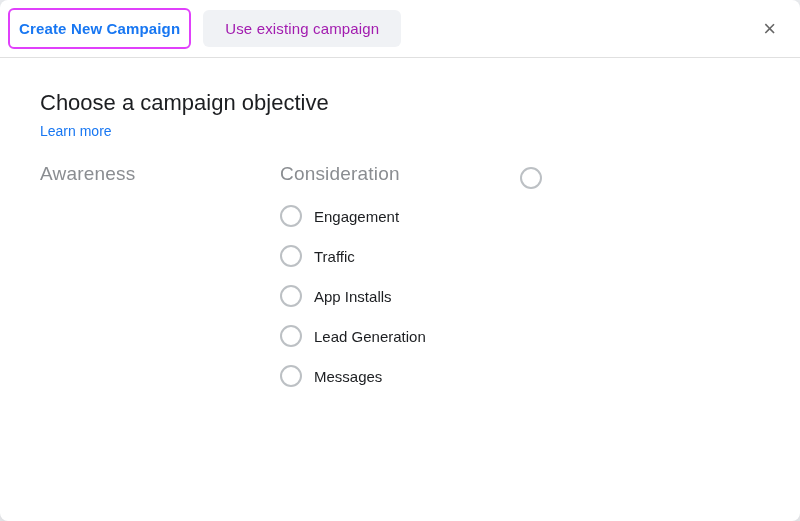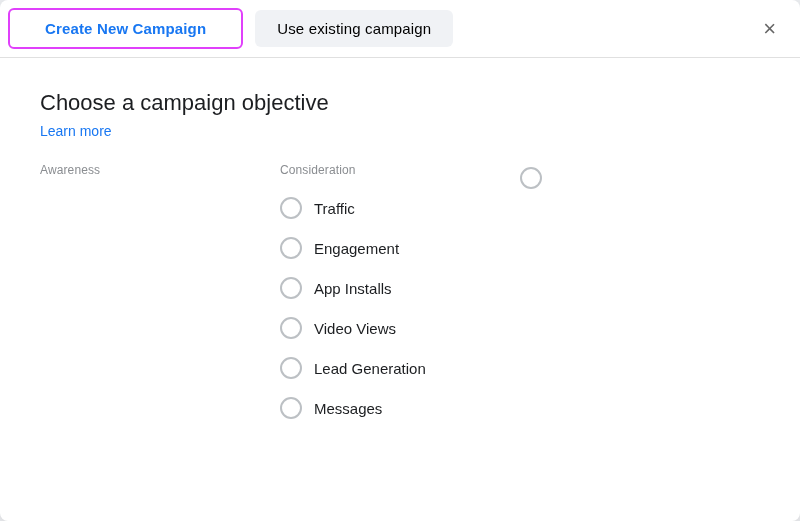--- a/index.html
+++ b/index.html
@@ -41,26 +41,26 @@
       background: none;
       color: #444;
       letter-spacing: 0.01em;
     }
 
     .tab.active {
       color: #1877f2;
       border: 2px solid #e040fb;
       border-radius: 6px;
       margin: 8px 8px;
-      padding: 10px 35px;
+      padding: 10px 9px;
       background: #fff;
     }
 
     .tab.inactive {
-      color: #000000;
+      color: #a21caf;
       font-weight: 500;
       background: #f0f2f5;
       border-radius: 6px;
       margin: 8px 4px;
       padding: 10px 22px;
       border: none;
     }
 
     .close-btn {
       margin-left: auto;
@@ -95,21 +95,21 @@
       margin-bottom: 24px;
     }
 
     .objectives-grid {
       display: grid;
       grid-template-columns: 1fr 1fr 1fr;
       gap: 0;
     }
 
     .column-label {
-      font-size: 12px;
+      font-size: 19px;
       color: #8a8d91;
       font-weight: 500;
       margin-bottom: 16px;
       letter-spacing: 0.01em;
     }
 
     .objective-list {
       display: flex;
       flex-direction: column;
       gap: 10px;
@@ -160,33 +160,29 @@
 
       <div>
         <div class="column-label">Awareness</div>
       </div>
 
       <div>
         <div class="column-label">Consideration</div>
         <div class="objective-list">
           <div class="objective-item">
             <div class="radio-circle"></div>
+            <span class="objective-label">Engagement</span>
+          </div>
+          <div class="objective-item">
+            <div class="radio-circle"></div>
             <span class="objective-label">Traffic</span>
           </div>
           <div class="objective-item">
             <div class="radio-circle"></div>
-            <span class="objective-label">Engagement</span>
-          </div>
-          <div class="objective-item">
-            <div class="radio-circle"></div>
             <span class="objective-label">App Installs</span>
-          </div>
-          <div class="objective-item">
-            <div class="radio-circle"></div>
-            <span class="objective-label">Video Views</span>
           </div>
           <div class="objective-item">
             <div class="radio-circle"></div>
             <span class="objective-label">Lead Generation</span>
           </div>
           <div class="objective-item">
             <div class="radio-circle"></div>
             <span class="objective-label">Messages</span>
           </div>
         </div>

